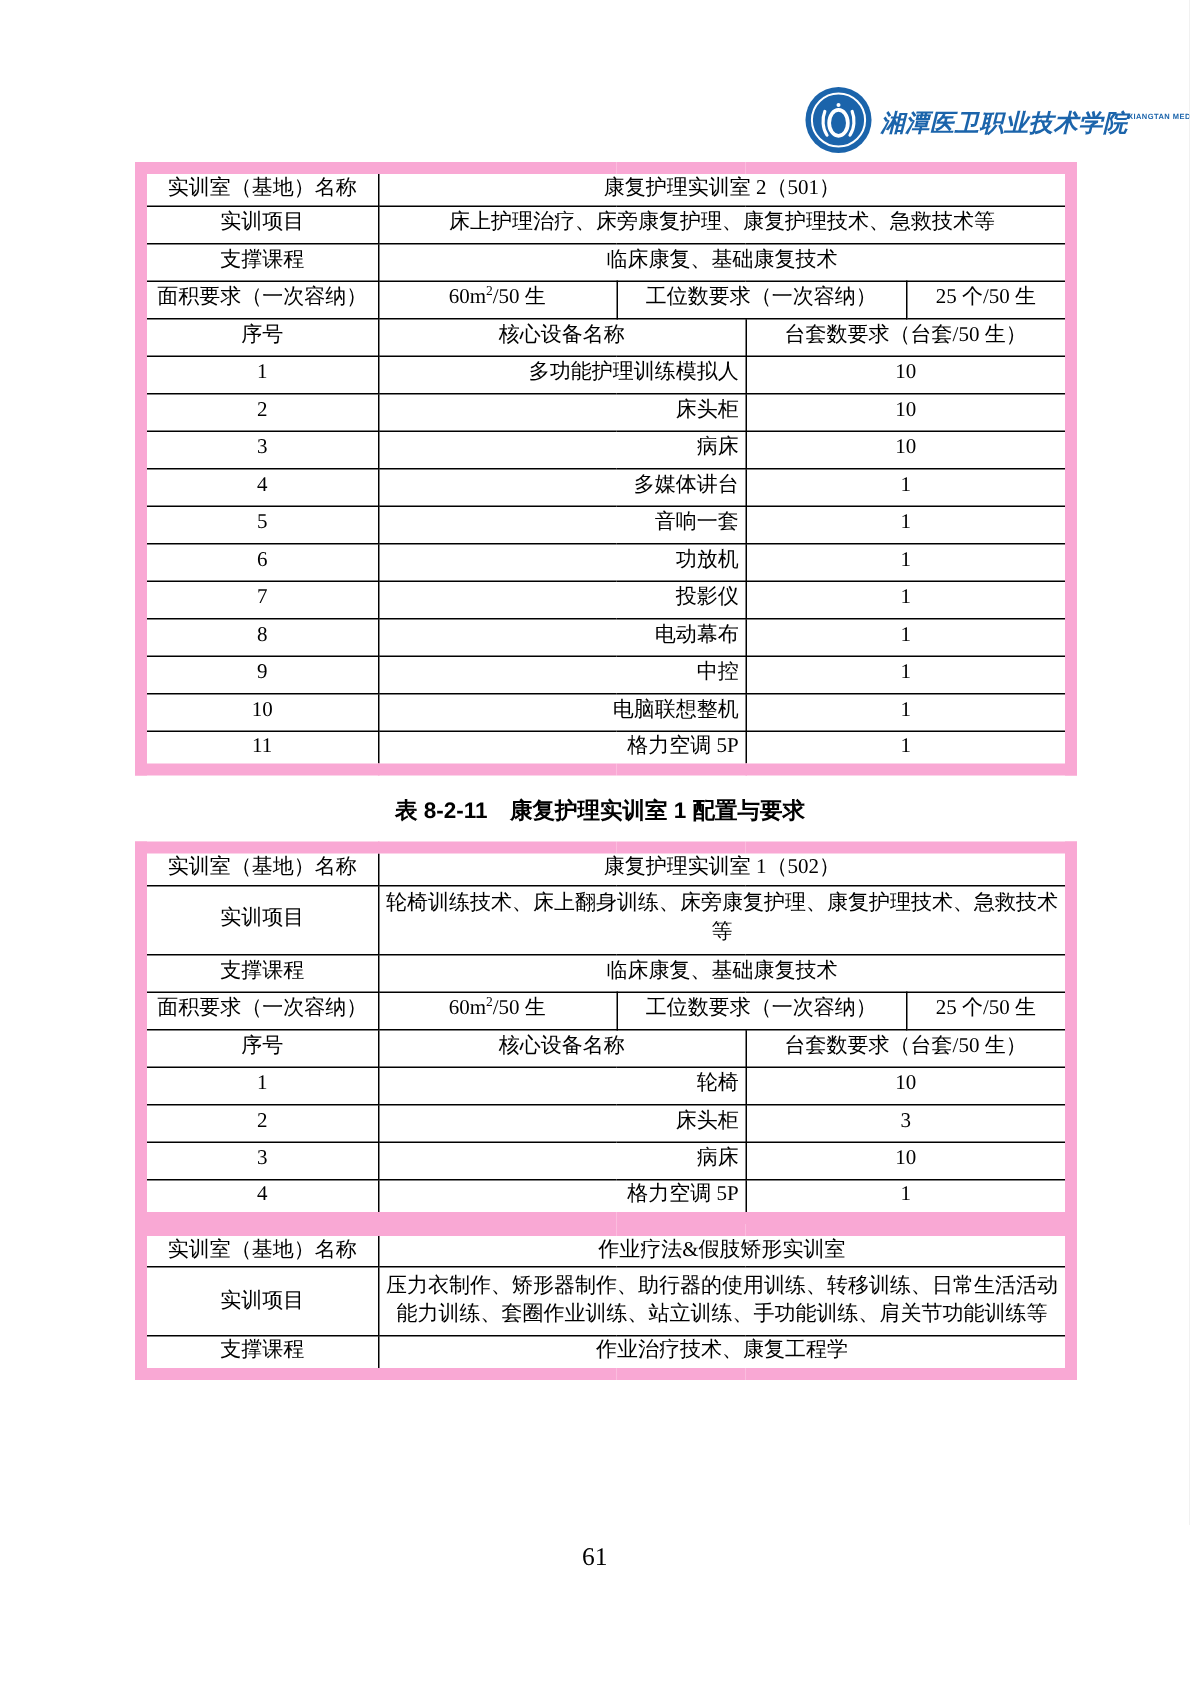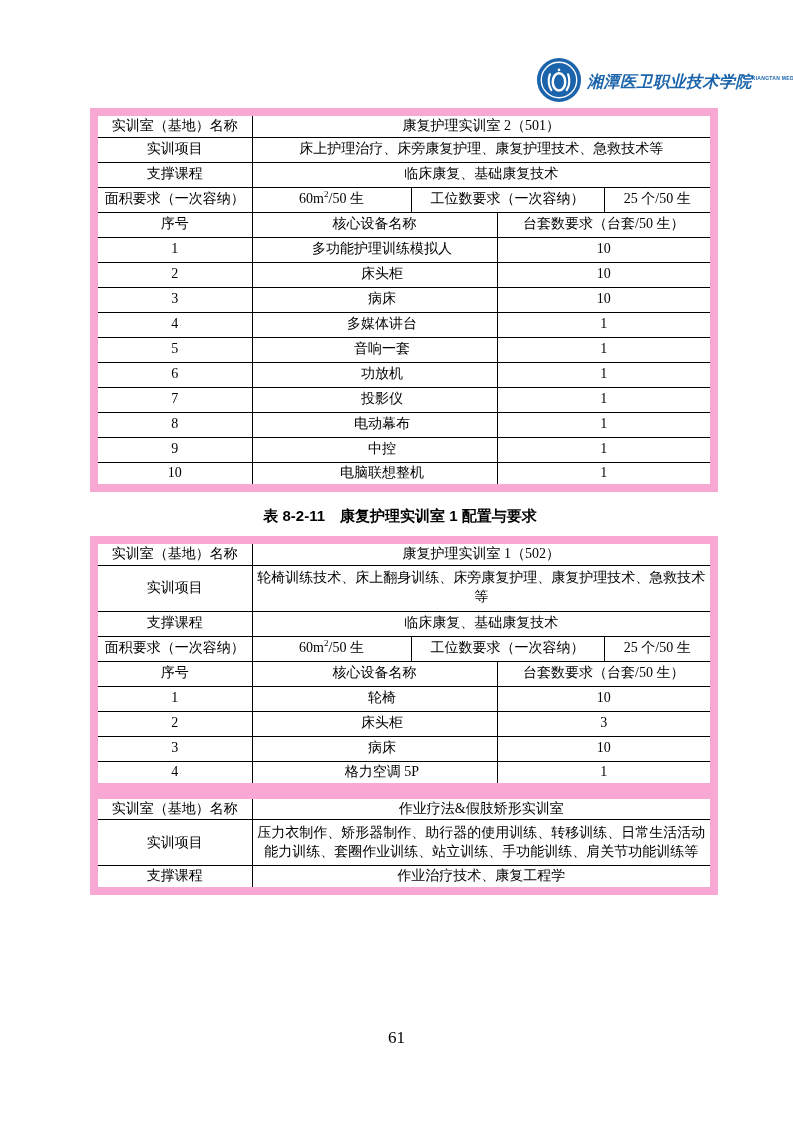--- a/index.html
+++ b/index.html
@@ -40,21 +40,21 @@
     font-size:14px;
     text-align:center;
     vertical-align:middle;
     padding:1px 4px;
     height:25px;
     box-sizing:border-box;
     line-height:1.35;
     overflow:hidden;
   }
   td.twoline{height:46px;text-align:center;}
-  td.name-cell{text-align:center;padding-left:19px;}
+  td.name-cell{text-align:right;padding-left:19px;}
   sup{font-size:9px;line-height:0;}
   .tbl-title{
     font-family:"Liberation Sans","DejaVu Sans",sans-serif;
     font-weight:bold;font-size:15px;text-align:center;
     height:20px;line-height:20px;
   }
   .title-2{margin-top:14px;margin-bottom:10px;}
   .title-3{margin-top:24px;margin-bottom:4px;}
   
   .pagenum{
@@ -161,20 +161,25 @@
       <tr>
             <td>9</td>
             <td colspan="2" class="name-cell">中控</td>
             <td colspan="2">1</td>
           </tr>
       <tr>
             <td>10</td>
             <td colspan="2" class="name-cell">电脑联想整机</td>
             <td colspan="2">1</td>
           </tr>
+      <tr>
+            <td>11</td>
+            <td colspan="2" class="name-cell">格力空调 5P</td>
+            <td colspan="2">1</td>
+          </tr>
     </tbody>
       </table>
 
     <div class="tbl-title title-2">表 8-2-11　康复护理实训室 1 配置与要求</div>
 
     <table>
       <colgroup>
           <col style="width:158px">
           <col style="width:159px">
           <col style="width:86px">

